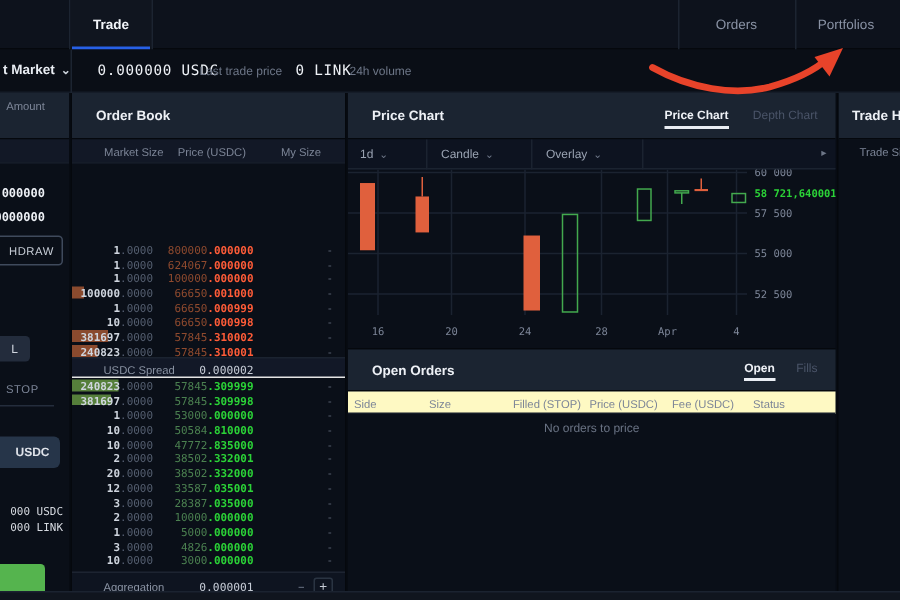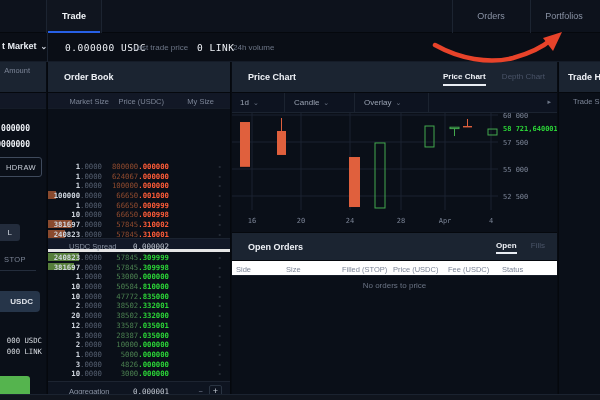--- a/index.html
+++ b/index.html
@@ -56,21 +56,21 @@
   #bids { position:absolute; left:0; right:0; top:190px; }
   .ob-row { position:relative; height:9.7px; font-size:7.3px; font-family:"DejaVu Sans Mono", monospace; }
   .ob-row .bar { position:absolute; left:0; top:1px; bottom:1px; }
   .ob-row.ask .bar { background:#8a4a2e; }
   .ob-row.bid .bar { background:#567f3b; }
   .ob-row span { position:absolute; top:1px; white-space:pre; }
   .ob-size { right:128px; } .ob-price { right:61px; } .ob-my { right:8px; color:#5b6472; }
   .ob-size b { color:#cfd5de; font-weight:bold; } .ob-size i { color:#555f70; font-style:normal; }
   .ask .ob-price i { color:#8f4a2e; font-style:normal; } .ask .ob-price b { color:#ff5c38; font-weight:bold; }
   .bid .ob-price i { color:#4b8050; font-style:normal; } .bid .ob-price b { color:#2bd337; font-weight:bold; }
-  #ob-spread { position:absolute; left:0; right:0; top:176px; height:14px; background:#121827; border-top:1px solid #1b2330; border-bottom:3px solid #e5e5e5; font-size:7.5px; }
+  #ob-spread { position:absolute; left:0; right:0; top:176px; height:14px; background:#121827; border-top:1px solid #1b2330; border-bottom:1px solid #e5e5e5; font-size:7.5px; }
   #ob-spread .lab { position:absolute; left:21px; top:3px; color:#8a93a3; }
   #ob-spread .val { position:absolute; right:61px; top:3px; color:#c6ccd6; }
   #ob-agg { position:absolute; left:0; right:0; bottom:0; height:19px; background:#0e1420; border-top:1px solid #1d2431; font-size:7.5px; }
   #ob-agg .lab { position:absolute; left:21px; top:5px; color:#8a93a3; }
   #ob-agg .val { position:absolute; right:61px; top:5px; color:#c6ccd6; }
   #agg-minus { position:absolute; right:27px; top:5px; color:#7c8597; }
   #agg-plus { position:absolute; right:8px; top:3px; width:13px; height:13px; border:1px solid #2a3442; border-radius:2px;
     color:#c6ccd6; text-align:center; line-height:11px; font-size:9px; }
 
   
@@ -85,21 +85,21 @@
   .tb-sep { position:absolute; top:0; width:1px; height:20px; background:#1b2330; }
   #tb-expand { position:absolute; right:6px; top:5px; font-size:7px; color:#6d7687; }
   #chart-svg { position:absolute; left:0; top:51px; }
 
   
   #openorders { left:232px; width:325px; top:232px; border-top:1px solid #05080d; }
   #oo-head { height:28px; }
   #openorders .panel-title { top:9px; }
   #oo-tabs { position:absolute; right:12px; top:8px; font-size:8px; }
   #oo-tabs .t { display:inline-block; margin-left:12px; padding-bottom:2px; }
-  #oo-cols { top:28px; height:15px; background:#ffffff; }
+  #oo-cols { top:28px; height:15px; background:#fef9c3; }
   #oo-empty { position:absolute; left:0; right:0; top:48px; text-align:center; font-size:8px; color:#6a7384; }
 
   
   #tradehistory { left:558px; width:42px; border-left:1px solid #05080d; overflow:hidden; }
   #tradehistory .panel-title { left:9px; }
   #th-col { position:absolute; left:14px; top:35px; font-size:7.5px; color:#7c8597; white-space:nowrap; }
 
   #bottomstrip { position:absolute; left:0; bottom:0; width:600px; height:6px; background:#10151e; border-top:1px solid #1b2330; }
 
   #arrow-overlay { position:absolute; left:0; top:0; width:600px; height:400px; pointer-events:none; z-index:50; }

